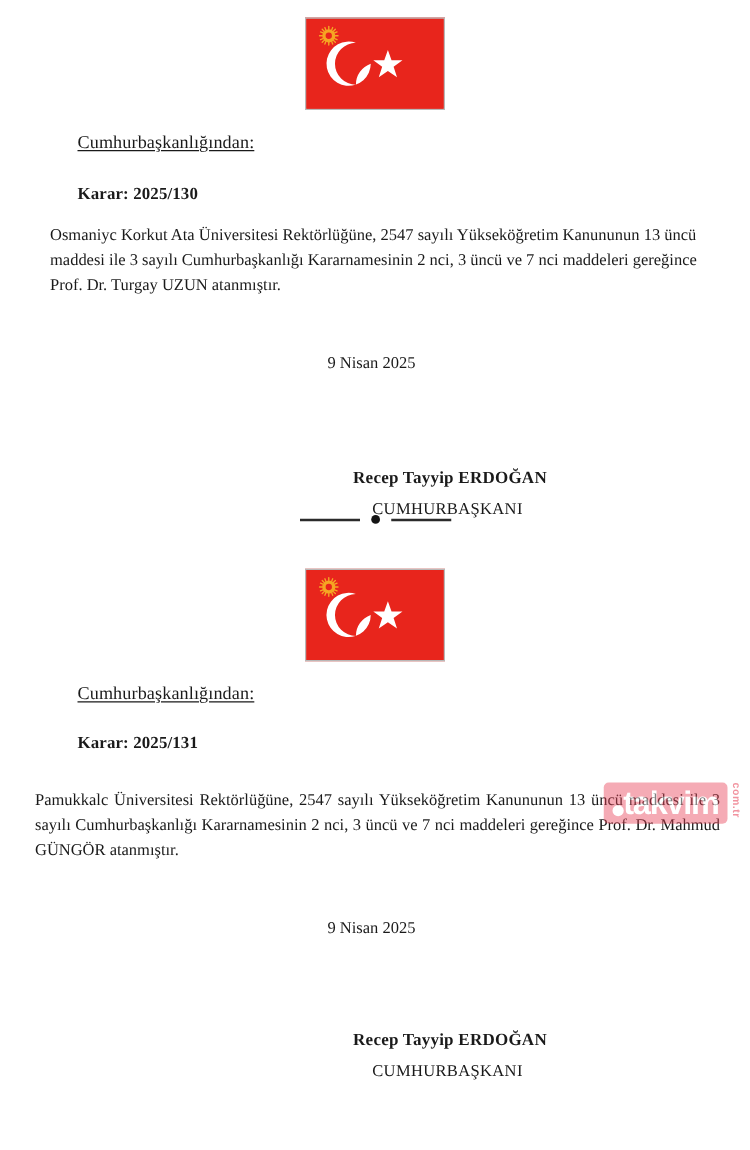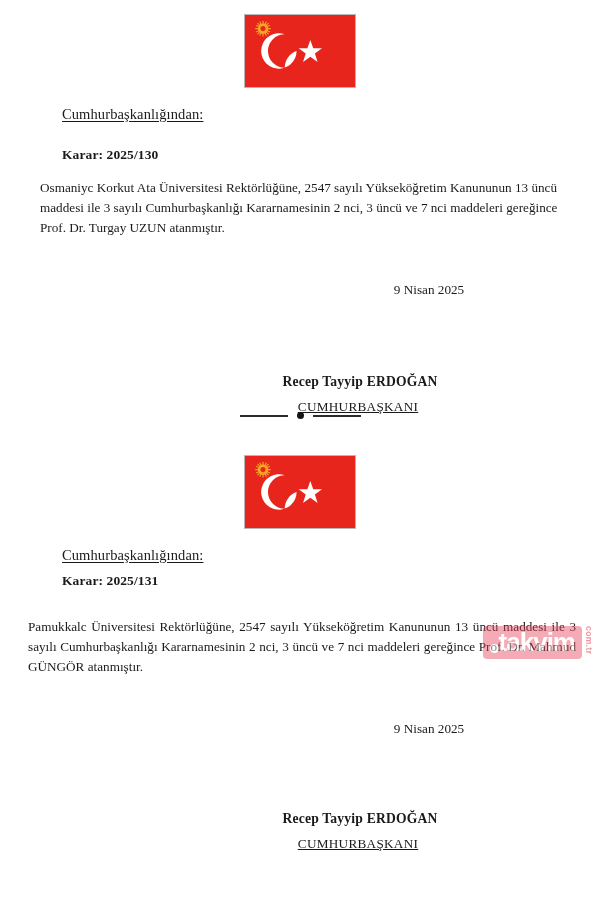--- a/index.html
+++ b/index.html
@@ -71,38 +71,36 @@
     font-size: 13.2px;
     line-height: 1.52;
     text-align: left;
   }
   .body-text.justify { text-align: justify; }
 
   .date-line {
     margin: 4px;
     font-size: 13.2px;
     padding-left: 258px;
-    text-align: center;
   }
 
   .sign-name {
     margin: 0;
     font-size: 13.6px;
     font-weight: bold;
     text-align: center;
     padding-left: 120px;
     letter-spacing: .2px;
   }
   .sign-title {
     margin: 0;
     font-size: 13.2px;
     text-align: center;
     padding-left: 116px;
     letter-spacing: .3px;
-    text-decoration: underline;
   }
 
   
   .divider {
     position: absolute;
     left: 0;
     width: 600px;
     display: flex;
     align-items: center;
     justify-content: center;
@@ -258,21 +256,21 @@
           <path d="M52.5 37 a18.2 18.2 0 1 1 -12.2 -17.2 a14.6 14.6 0 1 0 0 34.4 a18.2 18.2 0 0 1 12.2 -17.2 z" fill="#ffffff"></path>
           <polygon fill="#ffffff" points="66.6,25.6 69.6,34.2 78.6,34.2 71.3,39.5 74.1,48.2 66.6,42.9 59.1,48.2 61.9,39.5 54.6,34.2 63.6,34.2"></polygon>
         </svg>
       </div>
     </div>
 
     <p class="heading" style="margin-top:18px;">
       <span class="u">Cumhurbaşkanlığından:</span>
     </p>
 
-    <p class="karar" style="margin-top:9px;">Karar: 2025/131</p>
+    <p class="karar" style="margin-top:22px;">Karar: 2025/131</p>
 
     <p class="body-text justify" style="margin-top:28px;">Pamukkalc Üniversitesi Rektörlüğüne, 2547 sayılı Yükseköğretim Kanununun 13 üncü maddesi ile 3 sayılı Cumhurbaşkanlığı Kararnamesinin 2 nci, 3 üncü ve 7 nci maddeleri gereğince Prof. Dr. Mahmud GÜNGÖR atanmıştır.</p>
 
     <p class="date-line" style="margin-top:44px;">9 Nisan 2025</p>
 
     <p class="sign-name" style="margin-top:74px;">Recep Tayyip ERDOĞAN</p>
     <p class="sign-title" style="margin-top:9px;">CUMHURBAŞKANI</p>
   </div>
 
   <div class="watermark">

